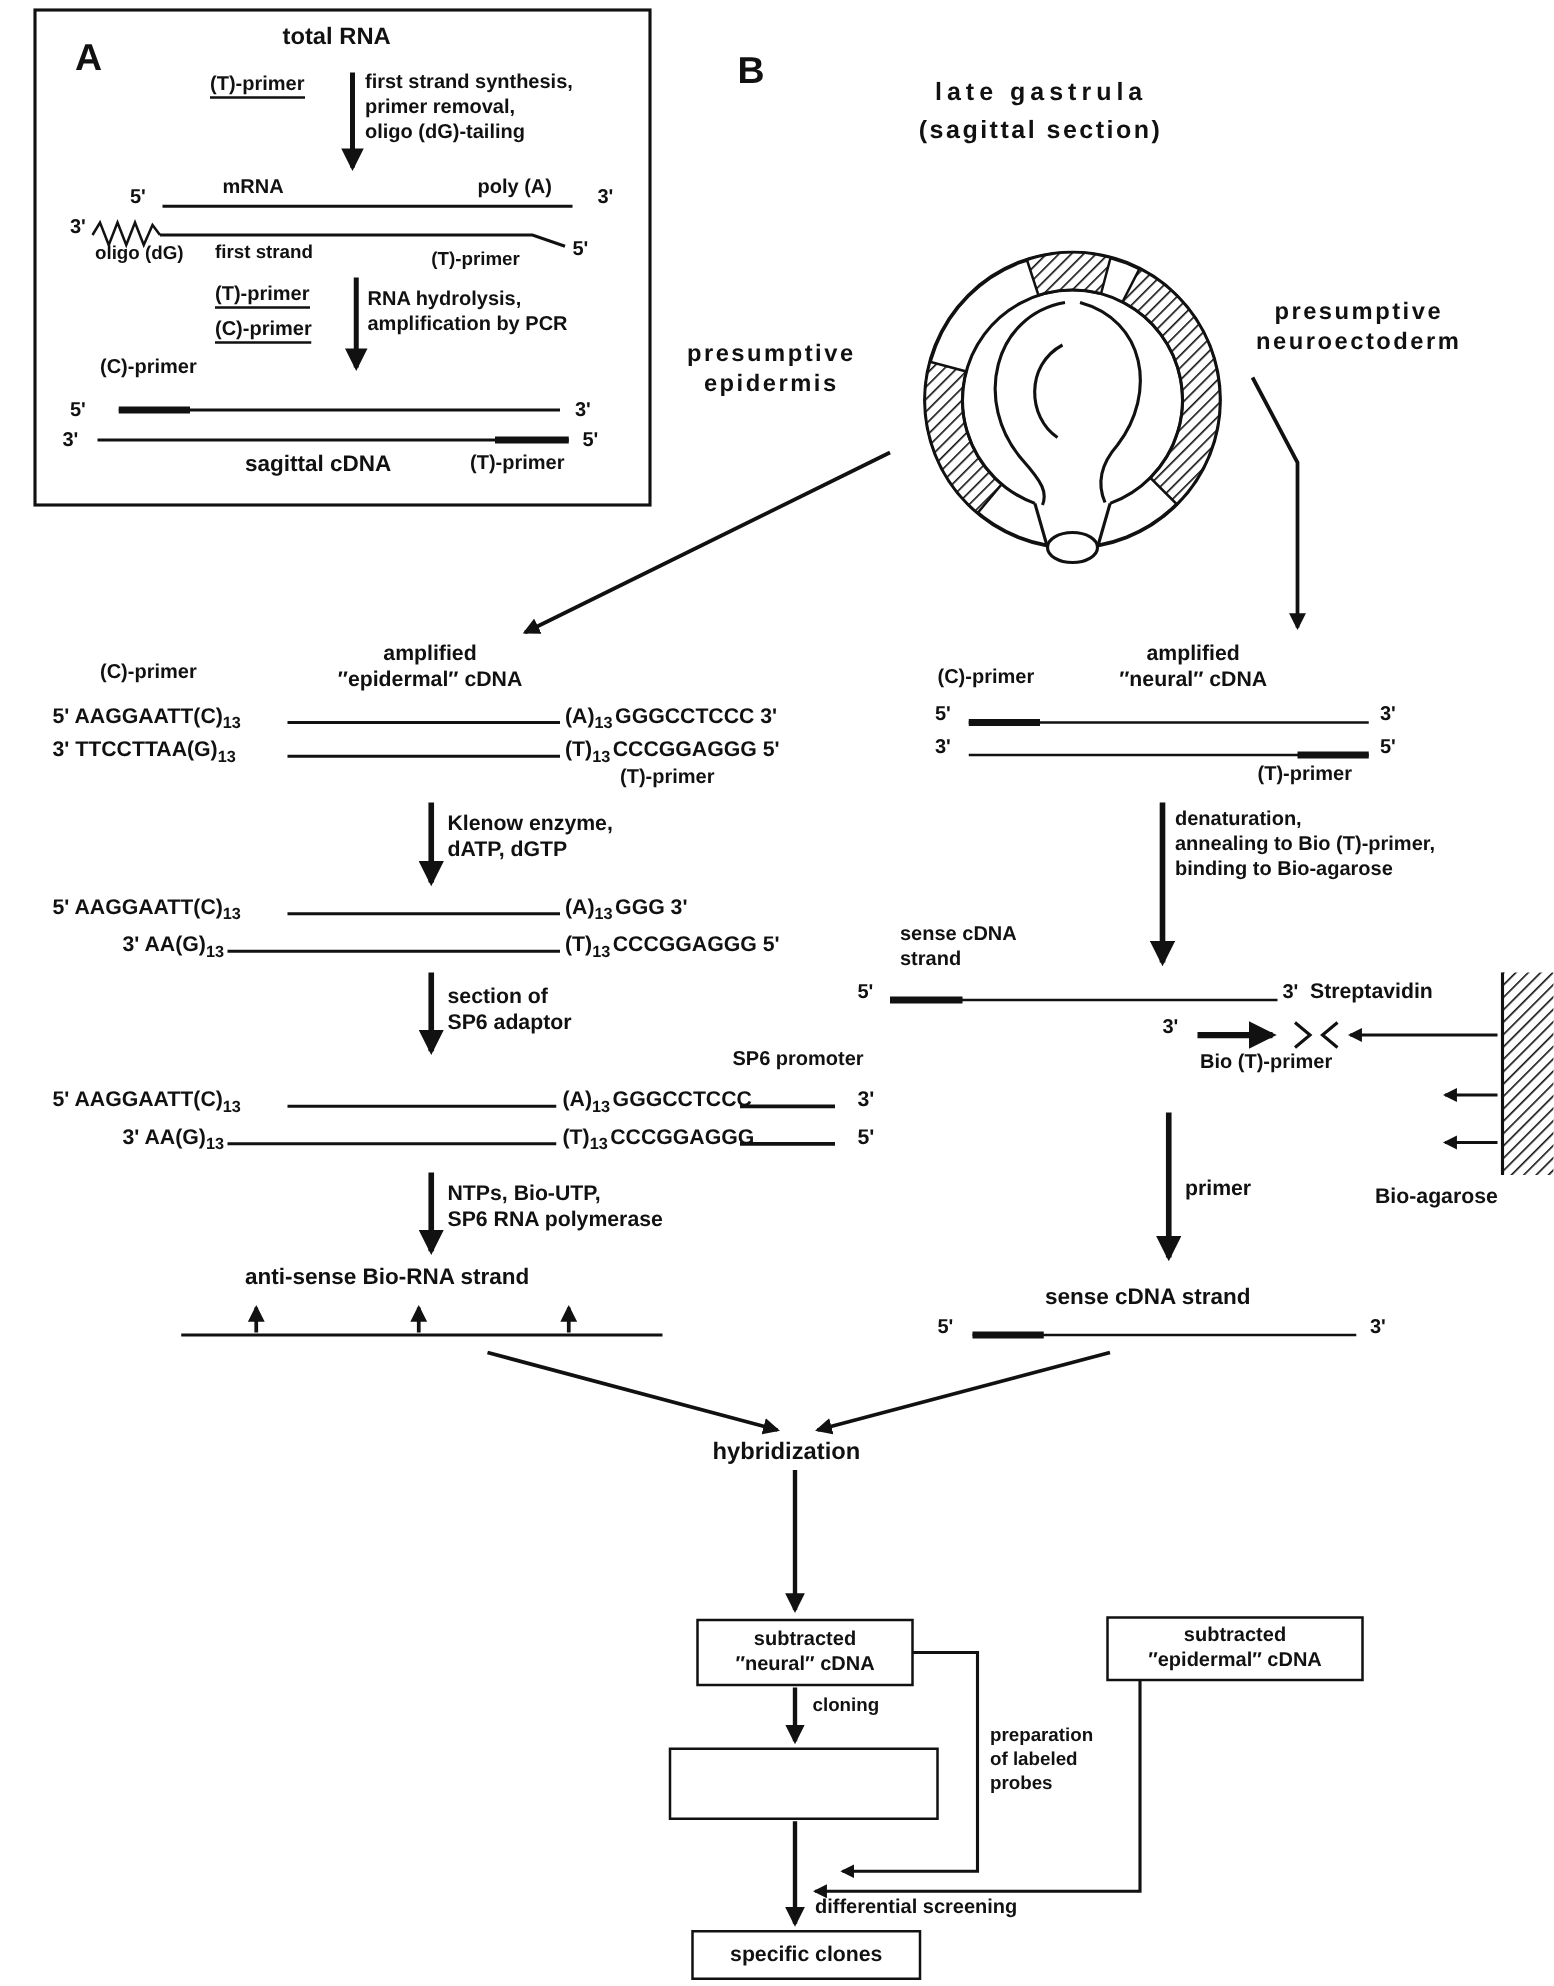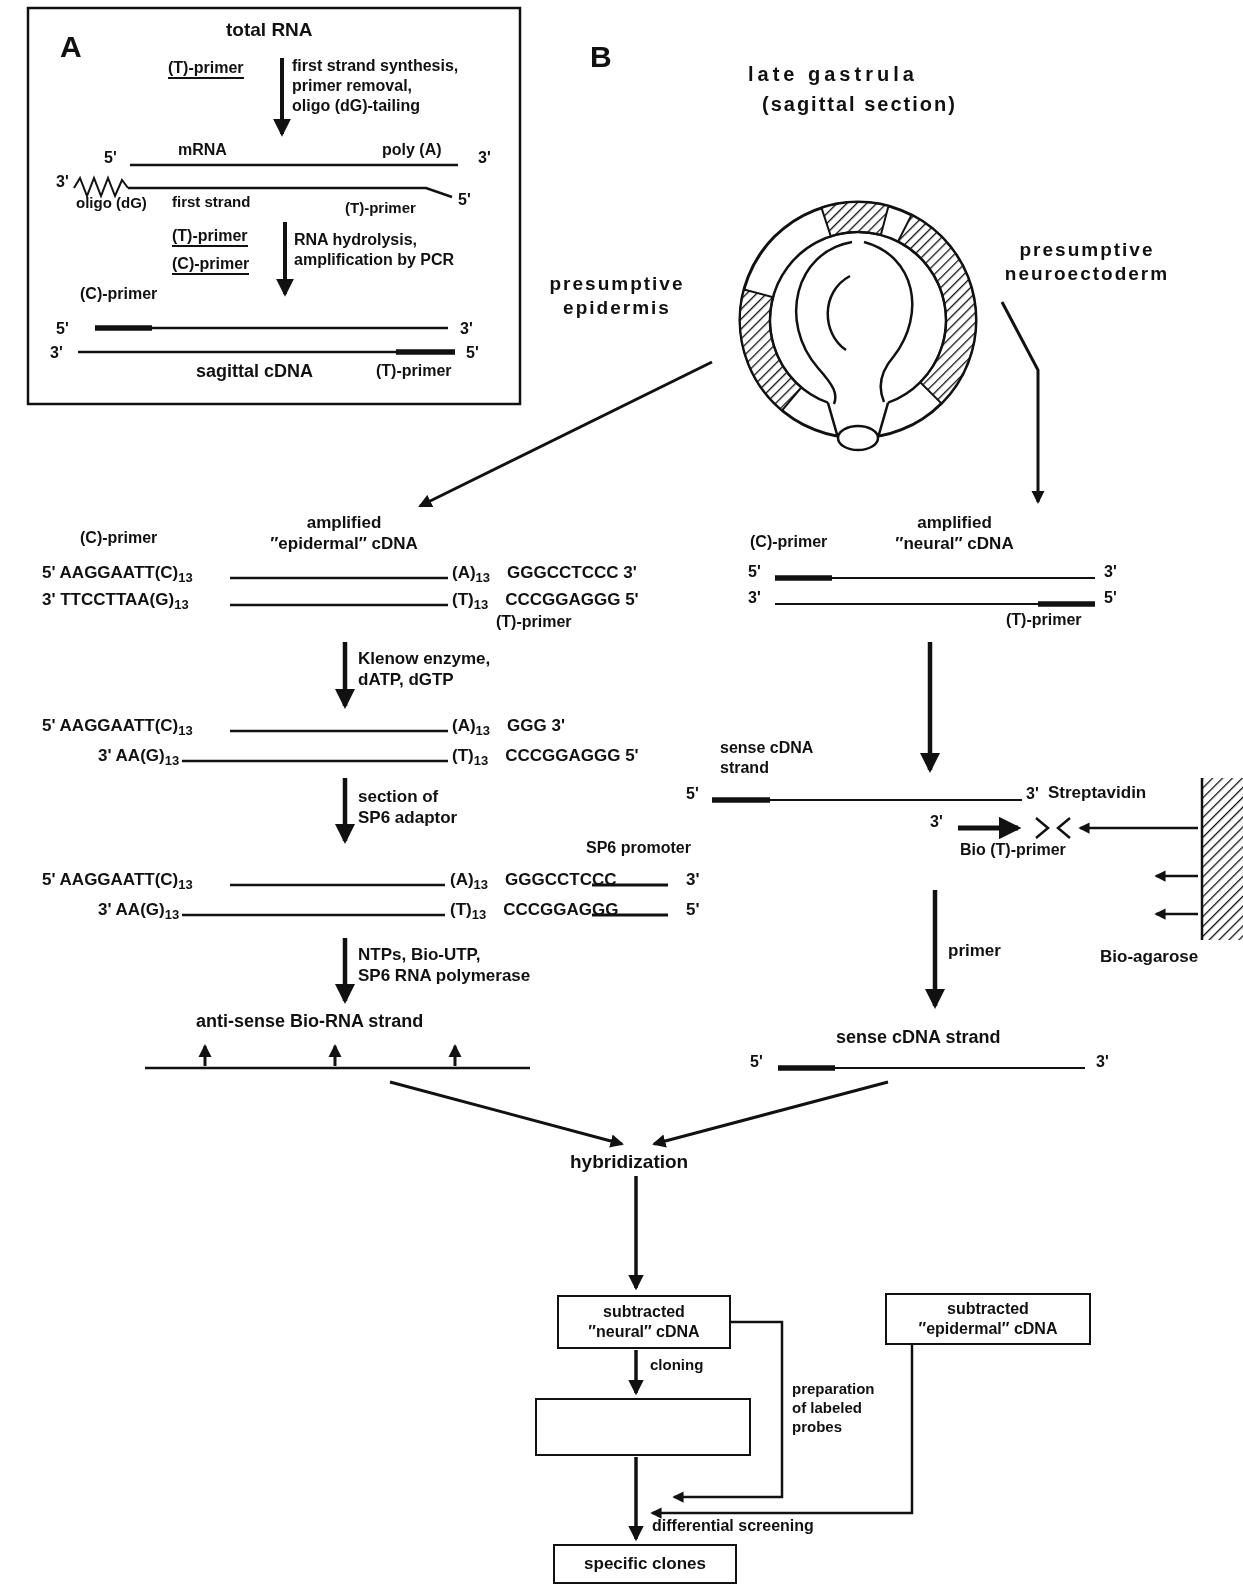--- a/index.html
+++ b/index.html
@@ -8,21 +8,21 @@
   .art{position:absolute;left:0;top:0;}
   .txt{position:absolute;font-weight:bold;font-size:17px;color:#111;
        white-space:pre-line;line-height:1.25;}
   .f15{font-size:15px}.f16{font-size:16px}.f18{font-size:18px}
   .f19{font-size:19px}.f20{font-size:20px}.f30{font-size:30px}
   .ls2{letter-spacing:2px}.ls4{letter-spacing:4px}
   .ctr{text-align:center}
   .ul{border-bottom:2.5px solid #111;padding-bottom:1px}
   .seq{white-space:nowrap}
   .seq sub{font-size:13px}
-  .tail{margin-left:17px}
+  .tail{margin-left:2px}
   .box-txt{display:flex;align-items:center;justify-content:center;text-align:center}
 </style>
 </head>
 <body>
 
 <div class="fig">
 
   <svg class="art" width="1243" height="1589" viewBox="0 0 1243 1589">
     <defs>
       <marker id="arr" viewBox="0 0 10 10" refX="8.5" refY="5" markerWidth="4.5" markerHeight="4.5" orient="auto" markerUnits="strokeWidth">
@@ -142,21 +142,21 @@
   <div class="txt f16" style="left:80px;top:284px">(C)-primer</div>
   <div class="txt f16" style="left:56px;top:319px">5'</div>
   <div class="txt f16" style="left:460px;top:319px">3'</div>
   <div class="txt f16" style="left:50px;top:343px">3'</div>
   <div class="txt f16" style="left:466px;top:343px">5'</div>
   <div class="txt f18" style="left:196px;top:360px">sagittal cDNA</div>
   <div class="txt f16" style="left:376px;top:361px">(T)-primer</div>
 
   <div class="txt f30" style="left:590px;top:38px">B</div>
   <div class="txt f20 ls4" style="left:748px;top:62px">late gastrula</div>
-  <div class="txt f20 ls2" style="left:762px;top:92px">(sagittal section)</div>
+  <div class="txt f20 ls2" style="left:735px;top:92px">(sagittal section)</div>
   <div class="txt f19 ls2 ctr" style="left:522px;top:272px;width:190px">presumptive
 epidermis</div>
   <div class="txt f19 ls2 ctr" style="left:978px;top:238px;width:218px">presumptive
 neuroectoderm</div>
 
   <div class="txt f16" style="left:80px;top:528px">(C)-primer</div>
   <div class="txt ctr" style="left:238px;top:512px;width:212px">amplified
 ″epidermal″ cDNA</div>
 
   <div class="txt seq" style="left:42px;top:562px"><span>5' AAGGAATT(C)</span><sub>13</sub></div>
@@ -189,20 +189,23 @@
   <div class="txt f18" style="left:196px;top:1010px">anti-sense Bio-RNA strand</div>
 
   <div class="txt f16" style="left:750px;top:532px">(C)-primer</div>
   <div class="txt ctr" style="left:862px;top:512px;width:185px">amplified
 ″neural″ cDNA</div>
   <div class="txt f16" style="left:748px;top:562px">5'</div>
   <div class="txt f16" style="left:1104px;top:562px">3'</div>
   <div class="txt f16" style="left:748px;top:588px">3'</div>
   <div class="txt f16" style="left:1104px;top:588px">5'</div>
   <div class="txt f16" style="left:1006px;top:610px">(T)-primer</div>
+  <div class="txt f16" style="left:940px;top:646px">denaturation,
+annealing to Bio (T)-primer,
+binding to Bio-agarose</div>
   <div class="txt f16" style="left:720px;top:738px">sense cDNA
 strand</div>
   <div class="txt f16" style="left:686px;top:784px">5'</div>
   <div class="txt f16" style="left:1026px;top:784px">3'</div>
   <div class="txt" style="left:1048px;top:782px">Streptavidin</div>
   <div class="txt f16" style="left:930px;top:812px">3'</div>
   <div class="txt f16" style="left:960px;top:840px">Bio (T)-primer</div>
   <div class="txt" style="left:1100px;top:946px">Bio-agarose</div>
   <div class="txt" style="left:948px;top:940px">primer</div>
   <div class="txt f18" style="left:836px;top:1026px">sense cDNA strand</div>

